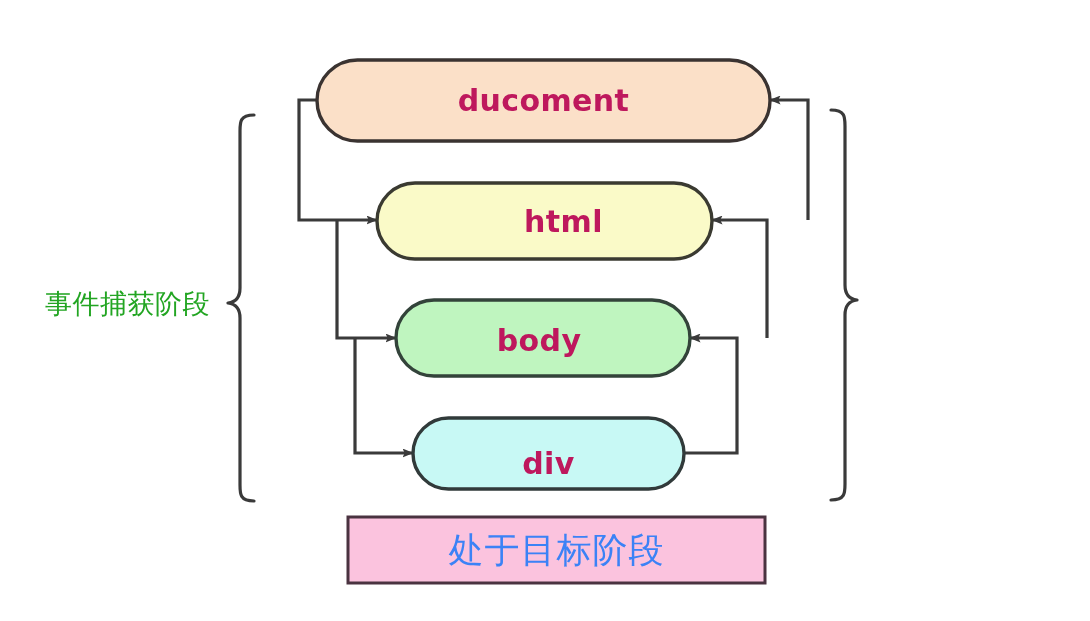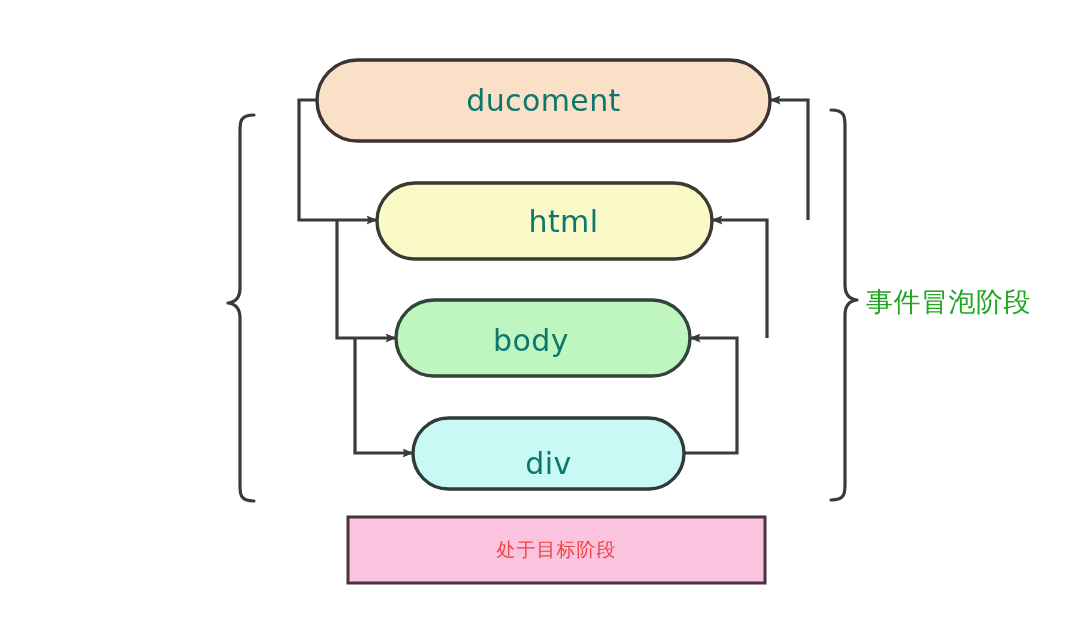--- a/index.html
+++ b/index.html
@@ -22,44 +22,44 @@
     left: 0;
     top: 0;
     width: 1090px;
     height: 621px;
   }
   .node-label {
     position: absolute;
     display: flex;
     align-items: center;
     justify-content: center;
-    color: #0f766e;
+    color: #be185d;
     font-size: 30px;
     font-family: "DejaVu Sans", "Liberation Sans", sans-serif;
-    font-weight: 400;
+    font-weight: 700;
     letter-spacing: 0.4px;
     pointer-events: none;
     white-space: nowrap;
   }
   .phase-label {
     position: absolute;
     font-size: 27px;
     font-family: "DejaVu Sans", "Liberation Sans", sans-serif;
     font-weight: 400;
     color: #22a522;
     white-space: nowrap;
     letter-spacing: 0.5px;
   }
   .target-label {
     position: absolute;
     display: flex;
     align-items: center;
     justify-content: center;
-    color: #ef4444;
-    font-size: 19px;
+    color: #3b82f6;
+    font-size: 35px;
     font-family: "DejaVu Sans", "Liberation Sans", sans-serif;
     white-space: nowrap;
     letter-spacing: 1px;
     text-align: right;
   }
 </style>
 </head>
 <body>
 
 <div id="canvas">
@@ -112,22 +112,22 @@
                C 849,301 845,306 845,315
                L 845,484
                C 845,493 845,500 831,500"></path>
     </g>
   </svg>
 
   <div class="node-label" style="left:317px; top:60px; width:453px; height:81px;">ducoment</div>
 
   <div class="node-label" style="left:396px; top:183px; width:335px; height:76px;">html</div>
 
-  <div class="node-label" style="left:384px; top:300px; width:294px; height:80px;">body</div>
+  <div class="node-label" style="left:392px; top:300px; width:294px; height:80px;">body</div>
 
   <div class="node-label" style="left:413px; top:418px; width:271px; height:90px;">div</div>
 
   <div class="target-label" style="left:348px; top:517px; width:417px; height:66px;">处于目标阶段</div>
 
+  <div class="phase-label" style="left:45px; top:286px;">事件捕获阶段</div>
 
-  <div class="phase-label" style="left:866px; top:284px;">事件冒泡阶段</div>
 
 </div>
 
 </body></html>

